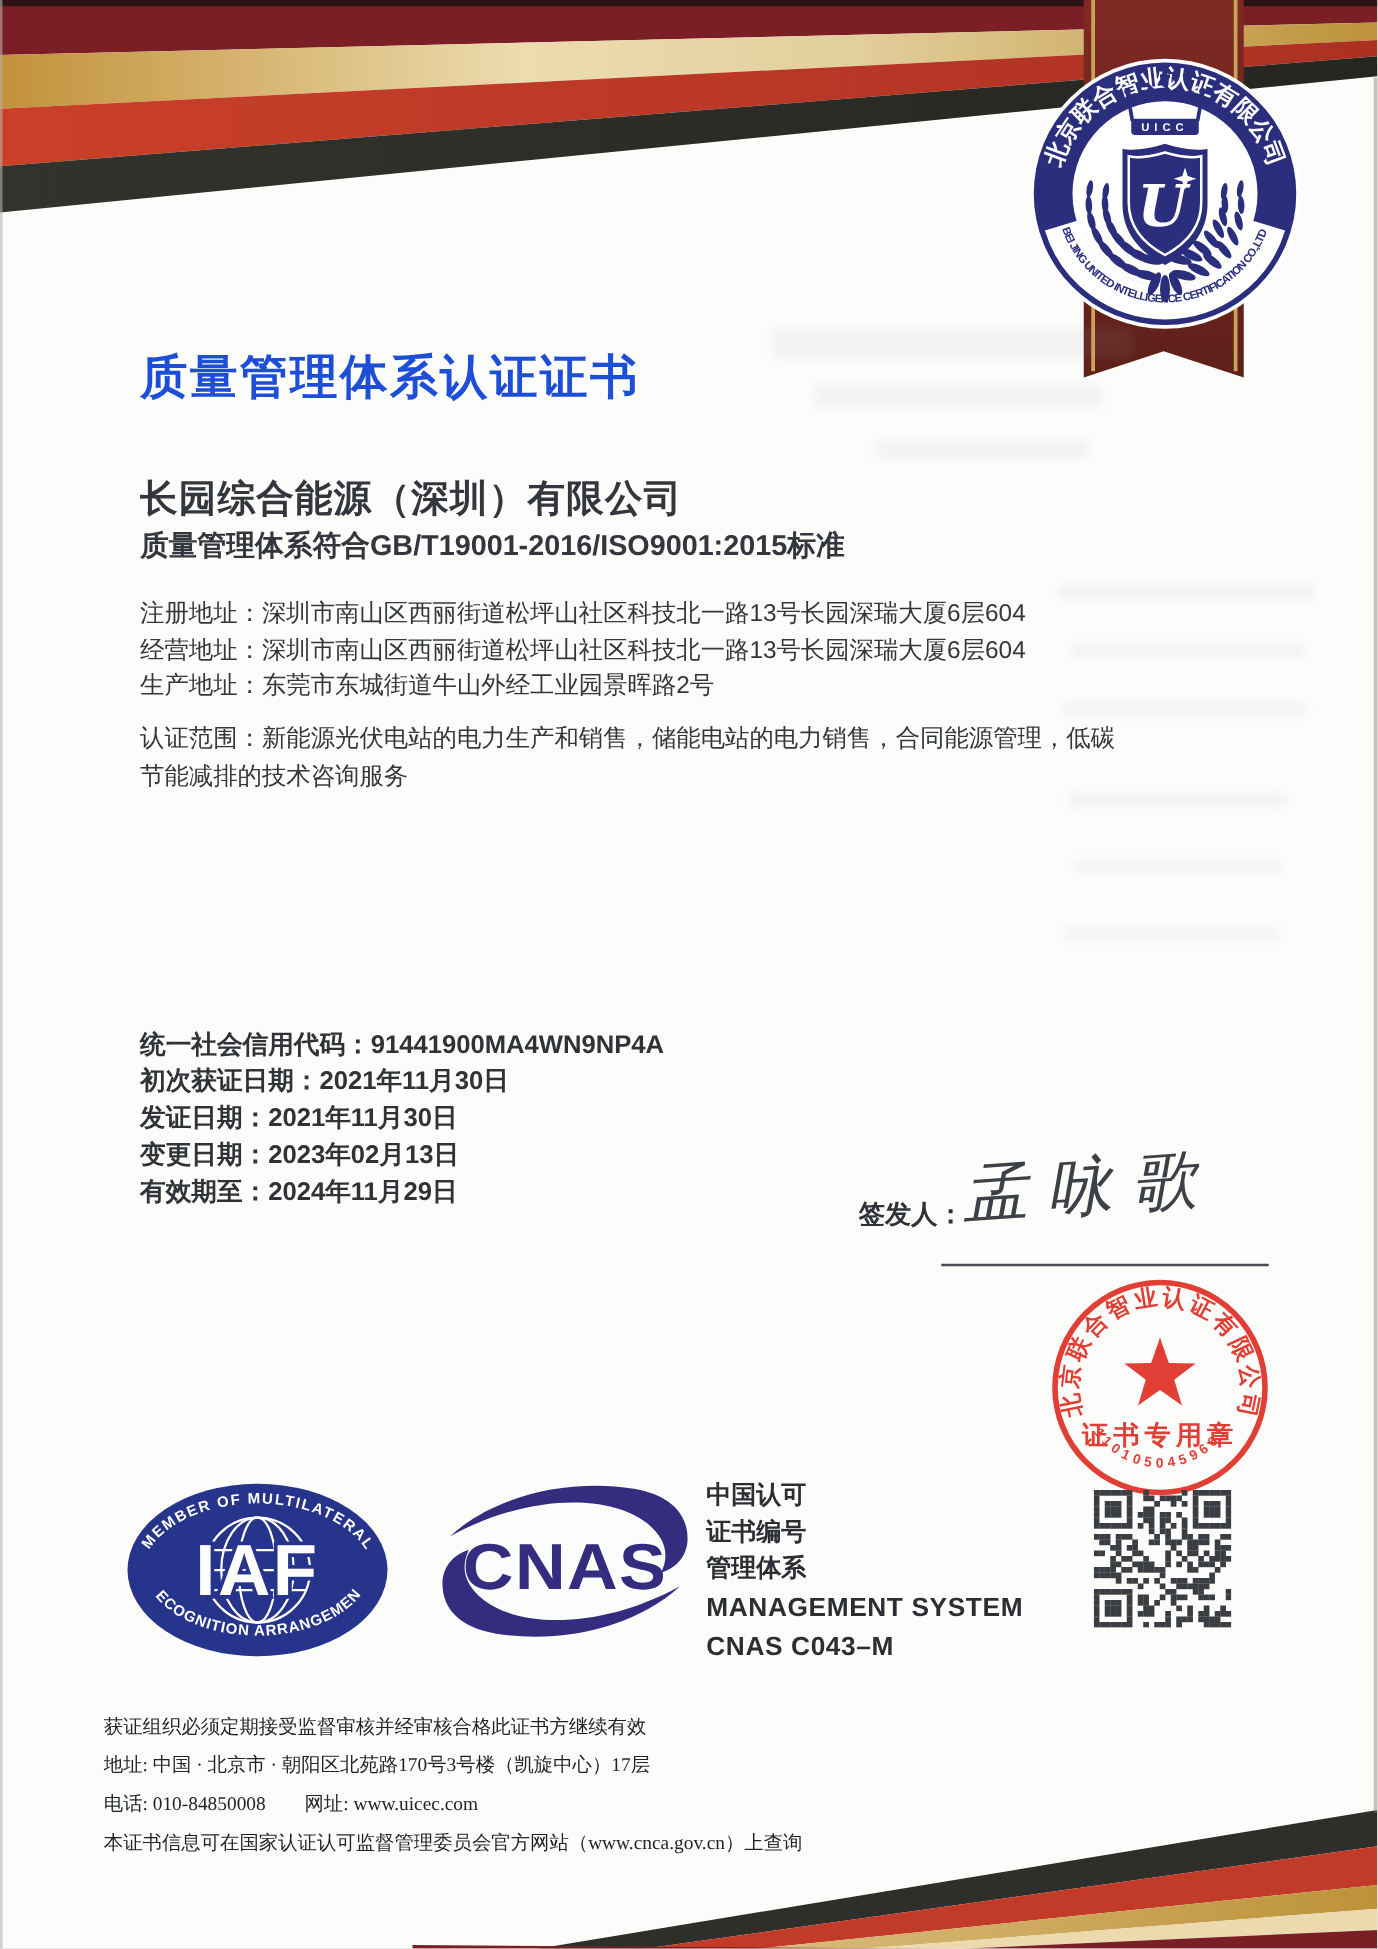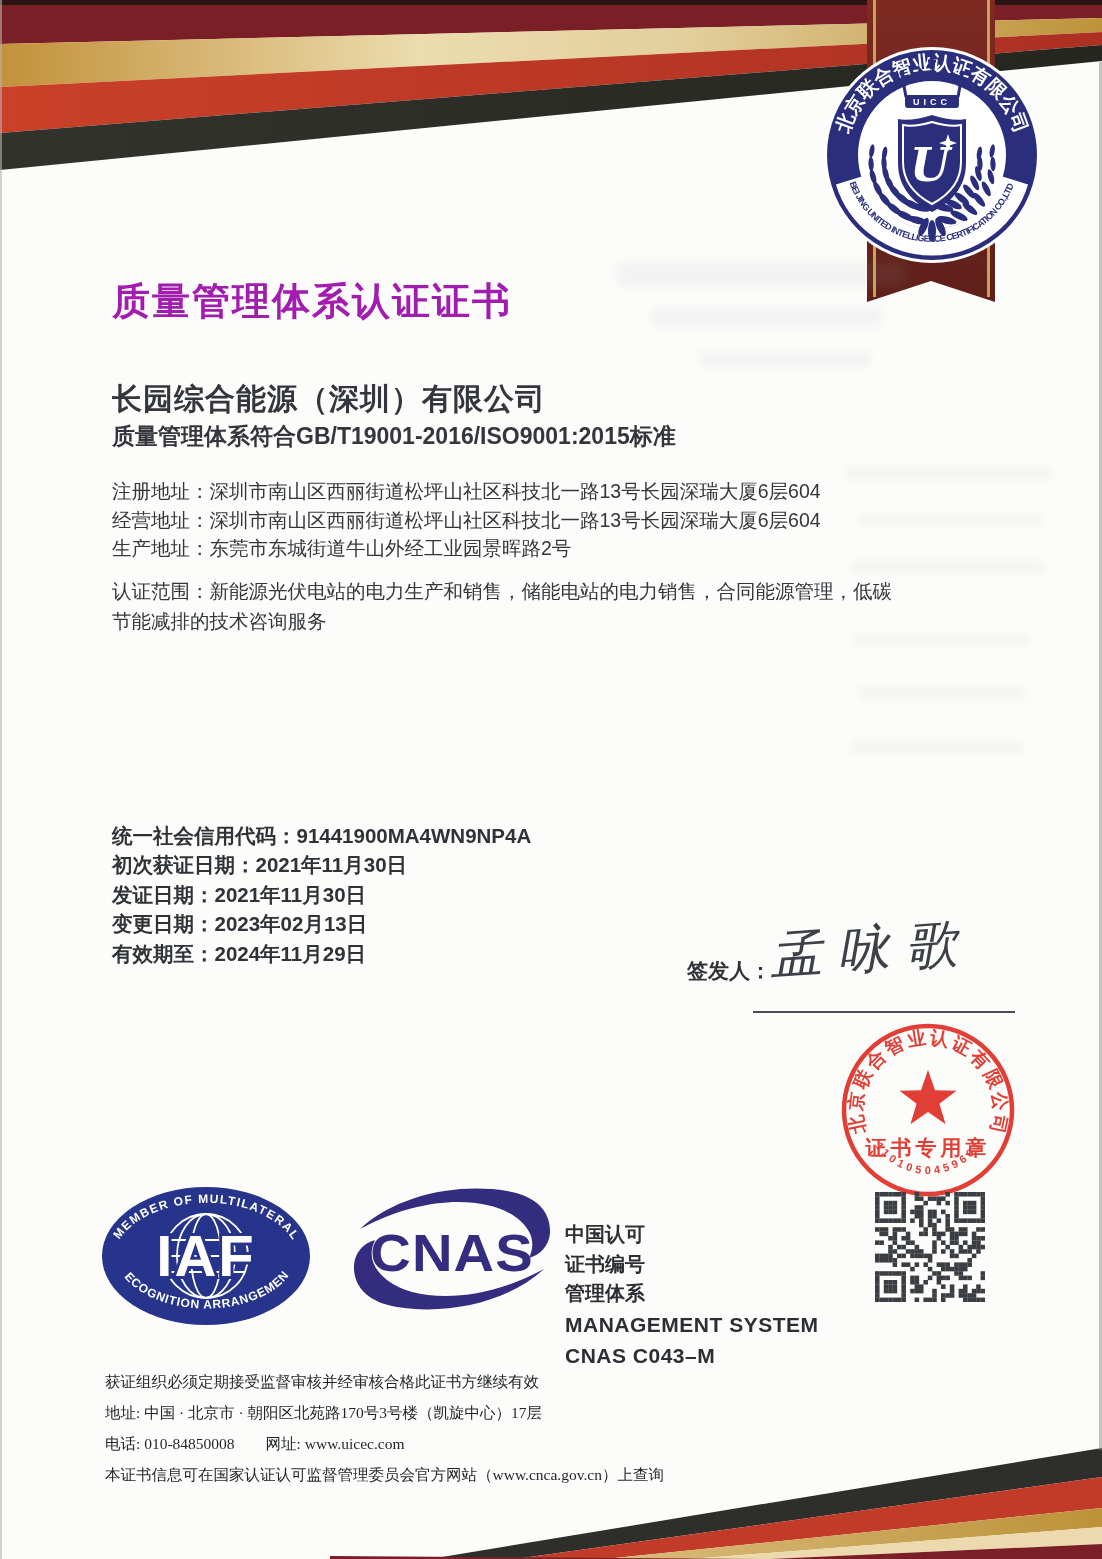--- a/index.html
+++ b/index.html
@@ -1,21 +1,21 @@
 <!DOCTYPE html>
 <html><head>
 <meta charset="utf-8">
 <style>
   html,body{margin:0;padding:0;}
   body{background:#e8e8e6;font-family:"Liberation Sans",sans-serif;}
   #page{position:relative;width:1102px;height:1559px;background:#fcfcfa;overflow:hidden;
         box-shadow:0 0 6px rgba(0,0,0,.3);}
   .abs{position:absolute;}
   .cn{font-family:"Liberation Sans",sans-serif;color:#2f3237;}
-  .title{font-size:38px;font-weight:bold;color:#a21caf;letter-spacing:2px;}
+  .title{font-size:38px;font-weight:bold;color:#1d4ed8;letter-spacing:2px;}
   .company{font-size:30px;font-weight:bold;color:#33363c;letter-spacing:1px;text-align:right;}
   .standard{font-size:23px;font-weight:bold;color:#33363c;}
   .bodyline{font-size:19.5px;font-weight:500;color:#33373c;line-height:28.5px;}
   .scope{font-size:19.5px;font-weight:500;color:#33373c;line-height:30px;width:930px;}
   .details{font-size:20.5px;font-weight:600;color:#2f3338;line-height:29.4px;}
   .issuer-label{font-size:21px;font-weight:600;color:#2f3338;}
   .signature{font-family:"DejaVu Serif",serif;font-style:italic;font-size:52px;color:#3c4147;
              letter-spacing:16px;transform:rotate(-4deg);transform-origin:left bottom;}
   .sig-line{border-top:2px solid #4a4e54;}
   .cnas-claim-cn{font-size:20px;font-weight:bold;color:#2b2e33;line-height:29.5px;}
@@ -520,29 +520,29 @@
   </svg>
 
   <svg class="abs" style="left:352px;top:1180px;" width="200" height="138" viewBox="-100 -69 200 138">
     <g fill="#332c7f">
       <path id="cnasSwoosh" d="M -92,-20 C -55,-54 5,-66 55,-58 C 85,-53 99,-37 98,-16 C 97,-3 88,6 77,9 C 84,-6 80,-19 65,-31 C 35,-54 -30,-54 -92,-20 Z"></path>
       <use href="#cnasSwoosh" transform="rotate(180)"></use>
     </g>
     <text x="0" y="22" text-anchor="middle" font-size="52" font-weight="bold" fill="#332c7f" letter-spacing="1" font-family="Liberation Sans,sans-serif" transform="scale(1.08,1)">CNAS</text>
   </svg>
 
-  <div class="abs" style="left:565px;top:1220px;">
+  <div class="abs" style="left:565px;top:1182px;">
     <div class="cnas-claim-cn">中国认可</div>
     <div class="cnas-claim-cn">证书编号</div>
     <div class="cnas-claim-cn">管理体系</div>
     <div class="cnas-claim-en">MANAGEMENT SYSTEM</div>
     <div class="cnas-claim-en">CNAS C043–M</div>
   </div>
 
-  <div class="abs" style="left:105px;top:1366px;">
+  <div class="abs" style="left:83px;top:1366px;">
     <div class="footer-line">获证组织必须定期接受监督审核并经审核合格此证书方继续有效</div>
     <div class="footer-line">地址: 中国 · 北京市 · 朝阳区北苑路170号3号楼（凯旋中心）17层</div>
     <div class="footer-line">电话: 010-84850008　　网址: www.uicec.com</div>
     <div class="footer-line">本证书信息可在国家认证认可监督管理委员会官方网站（www.cnca.gov.cn）上查询</div>
   </div>
 
   <svg class="abs" style="left:0;top:1440px;" width="1102" height="119" viewBox="0 1440 1102 119">
     <defs>
       <linearGradient id="goldStripeB" x1="0" y1="0" x2="1" y2="0">
         <stop offset="0" stop-color="#d9bd7c"></stop>

